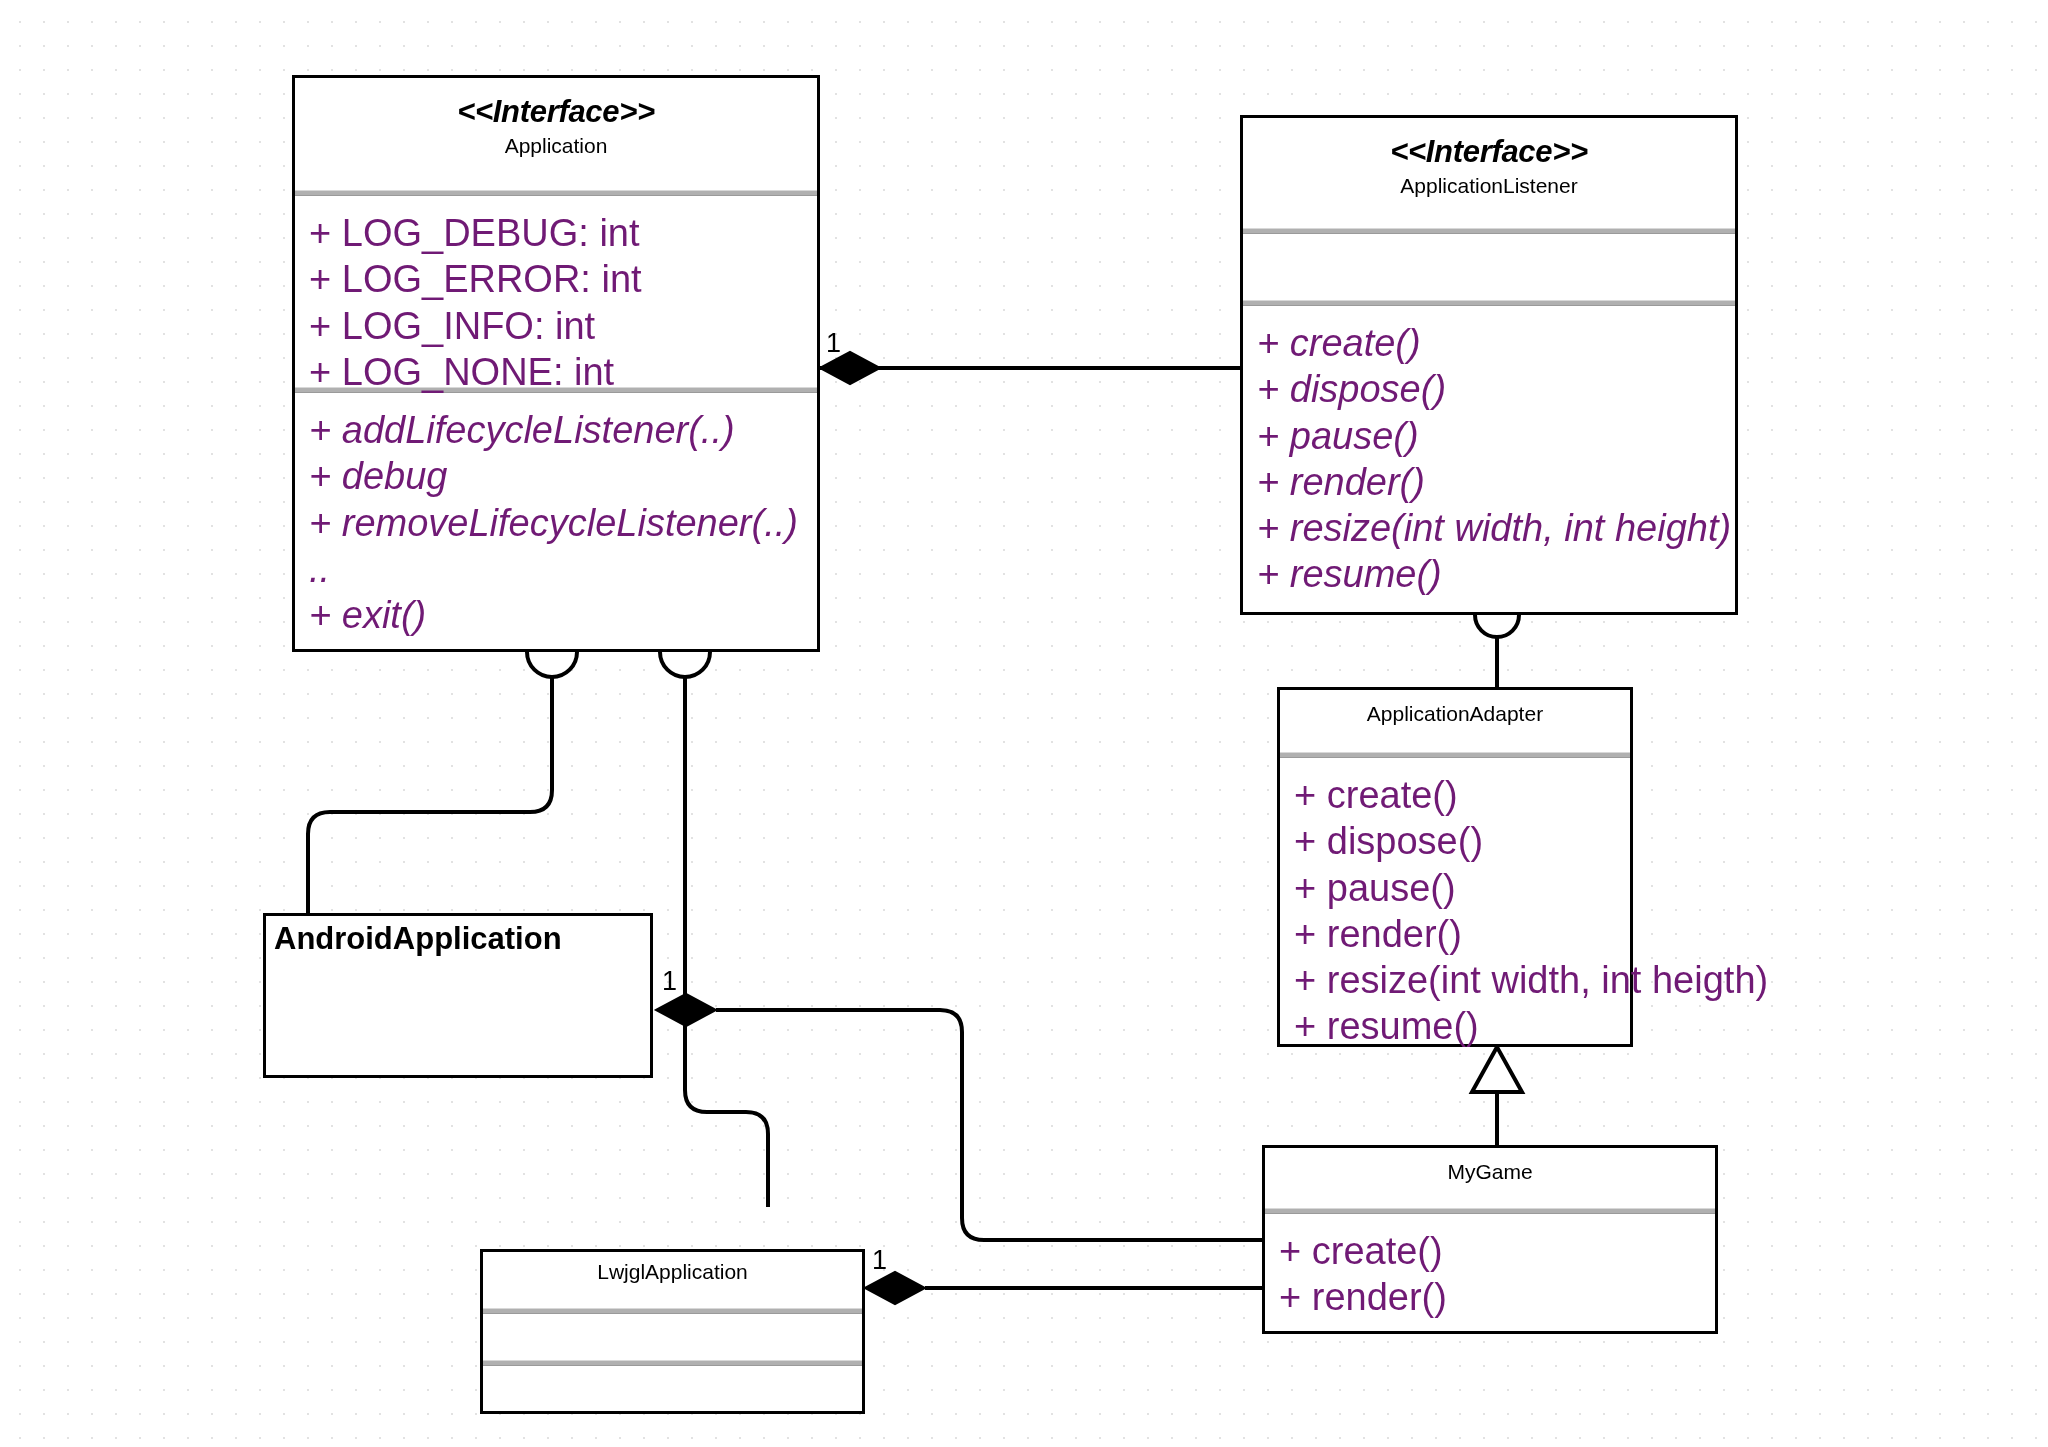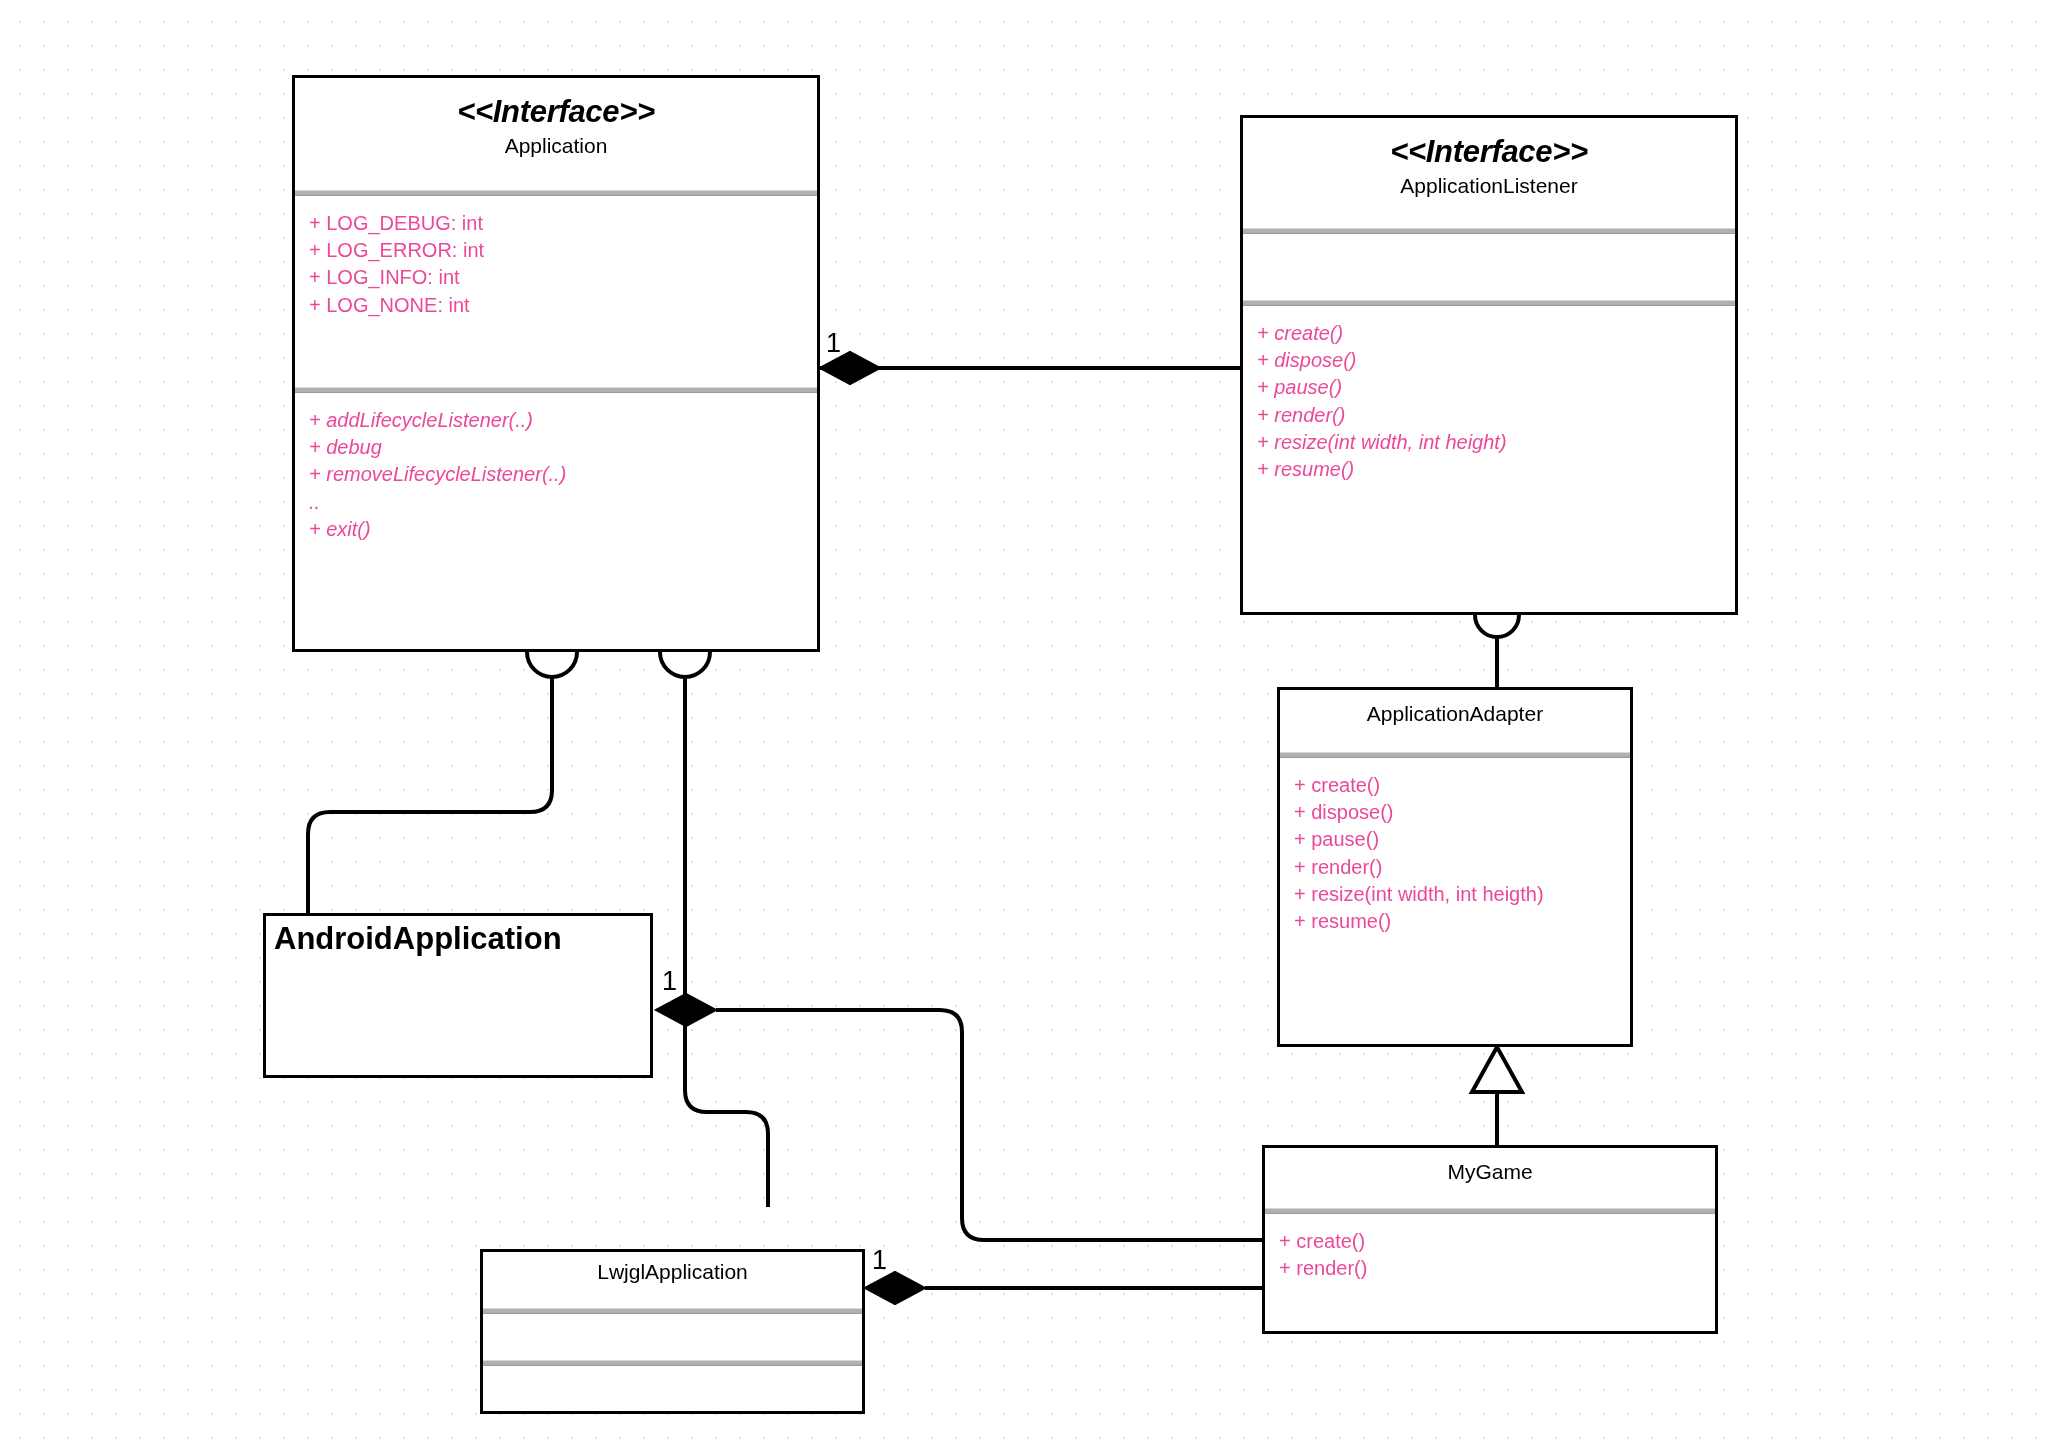--- a/index.html
+++ b/index.html
@@ -69,23 +69,23 @@
     text-align: left;
     padding: 4px 0 0 8px;
     line-height: 1.25;
   }
   .member-list {
     list-style: none;
     margin: 0;
     padding: 14px 0 14px 14px;
   }
   .member-list li {
-    font-size: 20px;
+    font-size: 38px;
     line-height: 1.06;
-    color: #ec4899;
+    color: #701a75;
     white-space: nowrap;
     padding: 3px 0;
   }
   .italic-members li {
     font-style: italic;
   }
   .mult-label {
     position: absolute;
     font-size: 27px;
     color: #000;

